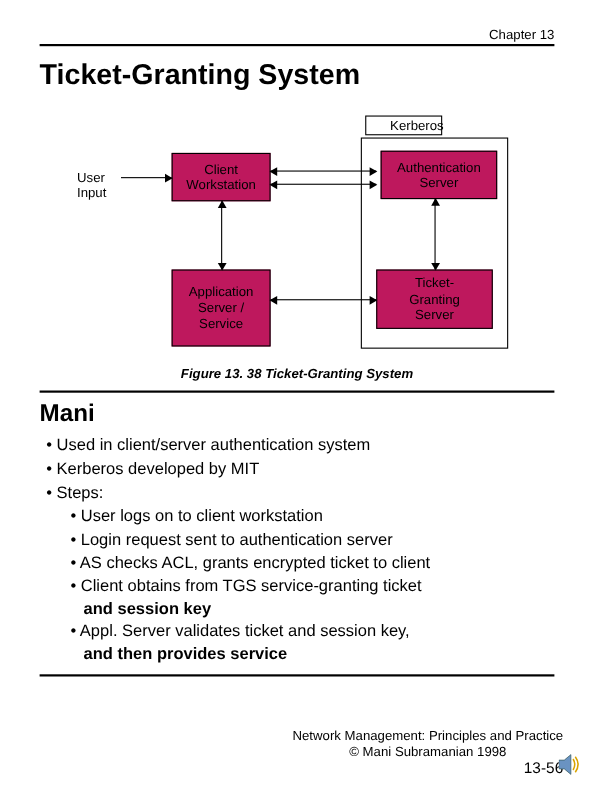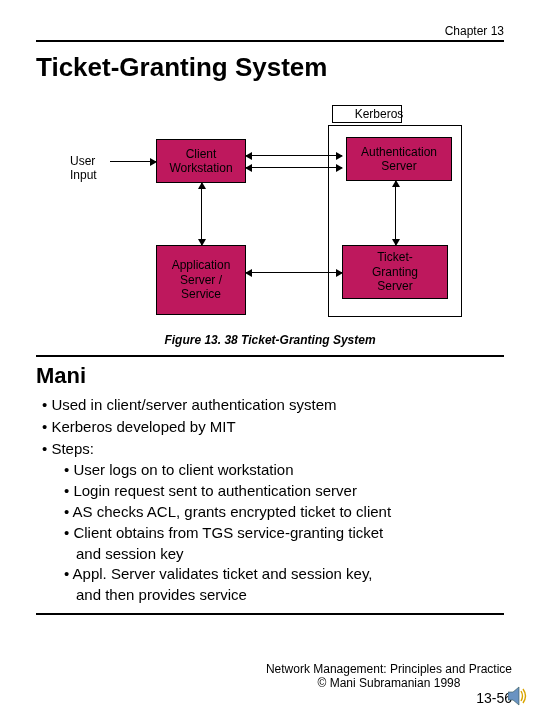--- a/index.html
+++ b/index.html
@@ -98,21 +98,21 @@
   }
   .bullets {
     font-size: 15px;
     line-height: 1.32;
     margin-left: 6px;
   }
   .b1 { margin: 2px 0 2px 0; }
   .b1::before { content:"• "; }
   .b2 { margin: 1px 0 1px 22px; }
   .b2::before { content:"• "; }
-  .b2-cont { margin: 1px 0 1px 34px; }
+  .b2-cont { margin: 1px 0 1px 34px; font-weight: bold; }
   .footer {
     position:absolute; left:0; right:0; bottom:14px;
     display:flex; align-items:flex-end; justify-content:space-between;
     padding: 0 28px 0 120px;
     font-size:12px;
     flex-direction:column;
   }
   .footer .credits { text-align:center; flex:1; }
   .pagenum { width:60px; text-align:right; font-size:14px; }
   .speaker-icon {

